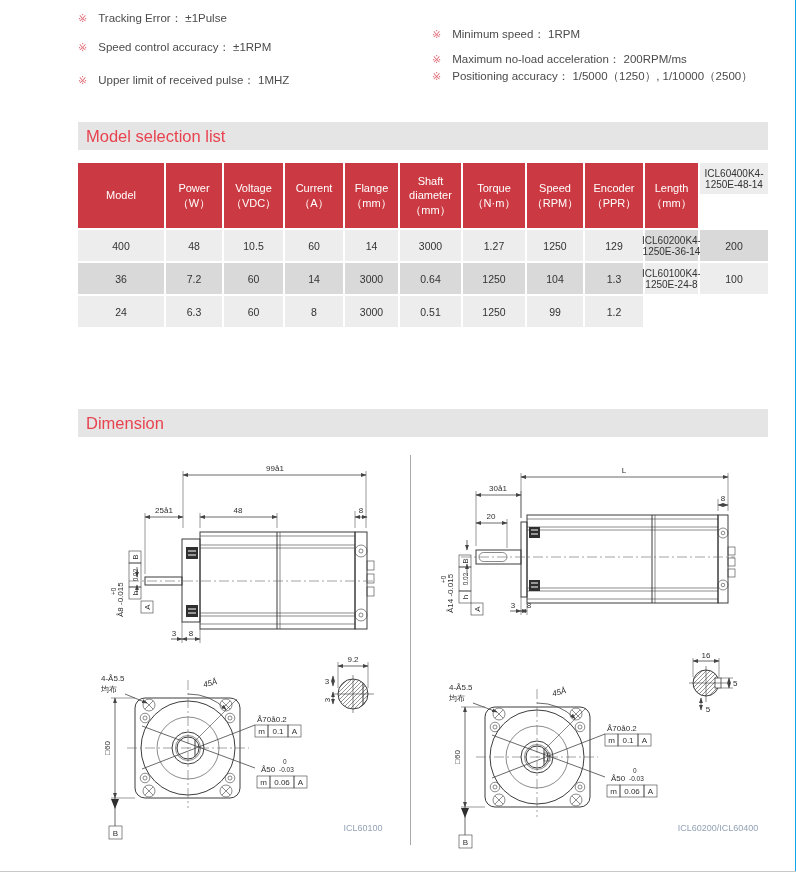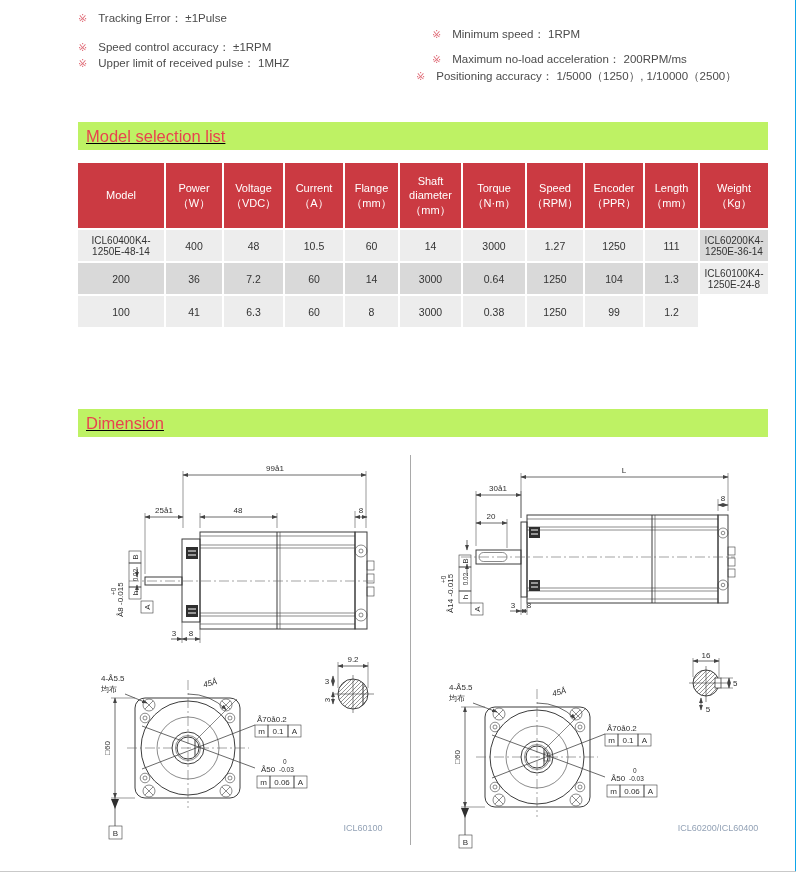--- a/index.html
+++ b/index.html
@@ -3,21 +3,21 @@
 <meta charset="utf-8">
 <style>
   html,body{margin:0;padding:0;background:#fff;}
   body{font-family:"Liberation Sans","DejaVu Sans",sans-serif;}
   .page{position:relative;width:795px;height:871px;background:#fff;
         border-right:4px solid #0ea5e9;border-bottom:1px solid #c9c9c9;overflow:hidden;}
   
   .spec-item{position:absolute;font-size:11.5px;color:#4b4b4b;white-space:nowrap;}
   .spec-marker{color:#e2737e;margin-right:11px;font-size:11px;}
   
-  .sec-bar{position:absolute;left:78px;width:690px;height:28px;background:#bef264;text-decoration:underline;}
+  .sec-bar{position:absolute;left:78px;width:690px;height:28px;background:#e5e5e5;}
   .sec-title{font-size:16.5px;color:#e8434f;line-height:28px;padding-left:8px;}
   
   .mtable{position:absolute;left:78px;top:163px;width:690px;display:grid;
           grid-template-columns:86px 56px 59px 58px 53px 61px 62px 56px 58px 53px 68px;
           grid-auto-rows:auto;gap:2px;background:#fff;}
   .th{background:#cb3a42;color:#fff;font-size:11px;height:65px;display:flex;
       flex-direction:column;align-items:center;justify-content:center;text-align:center;line-height:1.3;}
   .td{font-size:10.5px;color:#333;height:31px;display:flex;align-items:center;
       justify-content:center;text-align:center;padding:0 4px;box-sizing:border-box;}
   .td.model{font-size:10px;}
@@ -51,27 +51,27 @@
       <pattern id="hatch" width="4" height="4" patternUnits="userSpaceOnUse">
         <path d="M0 4 L4 0" stroke="#666" stroke-width="0.7"></path>
       </pattern>
     </defs>
   </svg>
 
   <div class="spec-item" style="left:78px;top:11px;">
     <span class="spec-marker">※</span><span>Tracking Error： ±1Pulse</span></div>
   <div class="spec-item" style="left:78px;top:40px;text-align:center;">
     <span class="spec-marker">※</span><span>Speed control accuracy： ±1RPM</span></div>
-  <div class="spec-item" style="left:78px;top:56px;">
+  <div class="spec-item" style="left:78px;top:73px;">
     <span class="spec-marker">※</span><span>Upper limit of received pulse： 1MHZ</span></div>
   <div class="spec-item" style="left:432px;top:11px;margin-top:16px;">
     <span class="spec-marker">※</span><span>Minimum speed： 1RPM</span></div>
   <div class="spec-item" style="left:432px;top:52px;">
     <span class="spec-marker">※</span><span>Maximum no-load acceleration： 200RPM/ms</span></div>
-  <div class="spec-item" style="left:416px;top:69px;">
+  <div class="spec-item" style="left:432px;top:69px;">
     <span class="spec-marker">※</span><span>Positioning accuracy： 1/5000（1250）, 1/10000（2500）</span></div>
 
   <div class="sec-bar" style="top:122px;">
     <div class="sec-title">Model selection list</div>
   </div>
 
   <div class="mtable">
     <div class="th">
         <span>Model</span>
         <span></span>
@@ -104,57 +104,53 @@
         <span>Speed</span>
         <span>（RPM）</span>
       </div>
     <div class="th">
         <span>Encoder</span>
         <span>（PPR）</span>
       </div>
     <div class="th">
         <span>Length</span>
         <span>（mm）</span>
-      </div>
-    <div class="th">
-        <span>Weight</span>
-        <span>（Kg）</span>
       </div>
 
     <div class="td r0 model">ICL60400K4-1250E-48-14</div>
     <div class="td r0">400</div>
     <div class="td r0">48</div>
     <div class="td r0">10.5</div>
     <div class="td r0">60</div>
     <div class="td r0">14</div>
     <div class="td r0">3000</div>
     <div class="td r0">1.27</div>
     <div class="td r0">1250</div>
-    <div class="td r0">111</div>
+    <div class="td r0">129</div>
 
     <div class="td r1 model">ICL60200K4-1250E-36-14</div>
     <div class="td r1">200</div>
     <div class="td r1">36</div>
     <div class="td r1">7.2</div>
     <div class="td r1">60</div>
     <div class="td r1">14</div>
     <div class="td r1">3000</div>
     <div class="td r1">0.64</div>
     <div class="td r1">1250</div>
     <div class="td r1">104</div>
     <div class="td r1">1.3</div>
 
     <div class="td r2 model">ICL60100K4-1250E-24-8</div>
     <div class="td r2">100</div>
-    <div class="td r2">41</div>
+    <div class="td r2">24</div>
     <div class="td r2">6.3</div>
     <div class="td r2">60</div>
     <div class="td r2">8</div>
     <div class="td r2">3000</div>
-    <div class="td r2">0.38</div>
+    <div class="td r2">0.51</div>
     <div class="td r2">1250</div>
     <div class="td r2">99</div>
     <div class="td r2">1.2</div>
   </div>
 
   <div class="sec-bar" style="top:401px;margin-top:8px;">
     <div class="sec-title">Dimension</div>
   </div>
 
   <div class="divider"></div>

